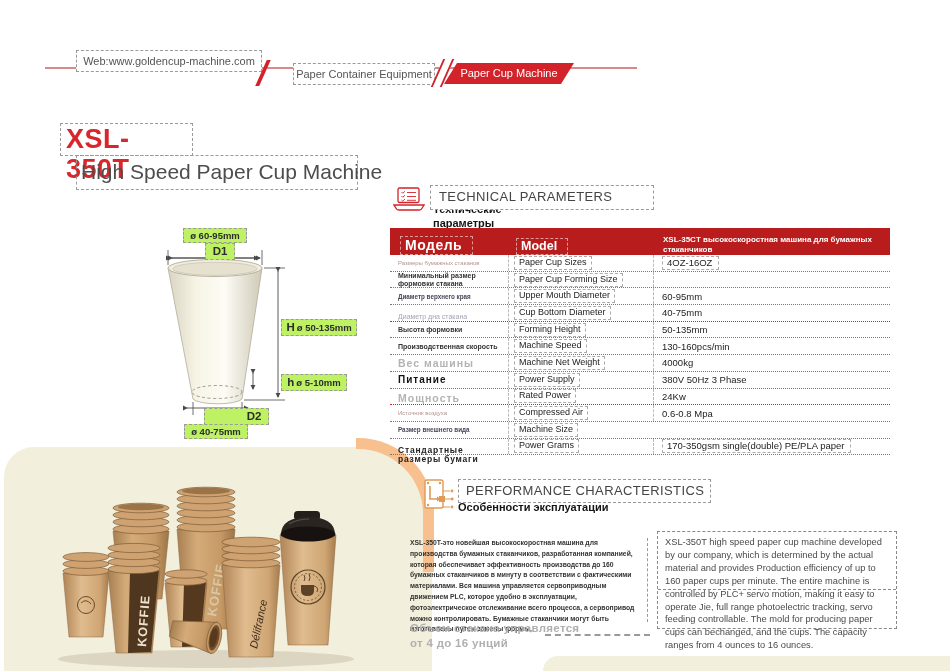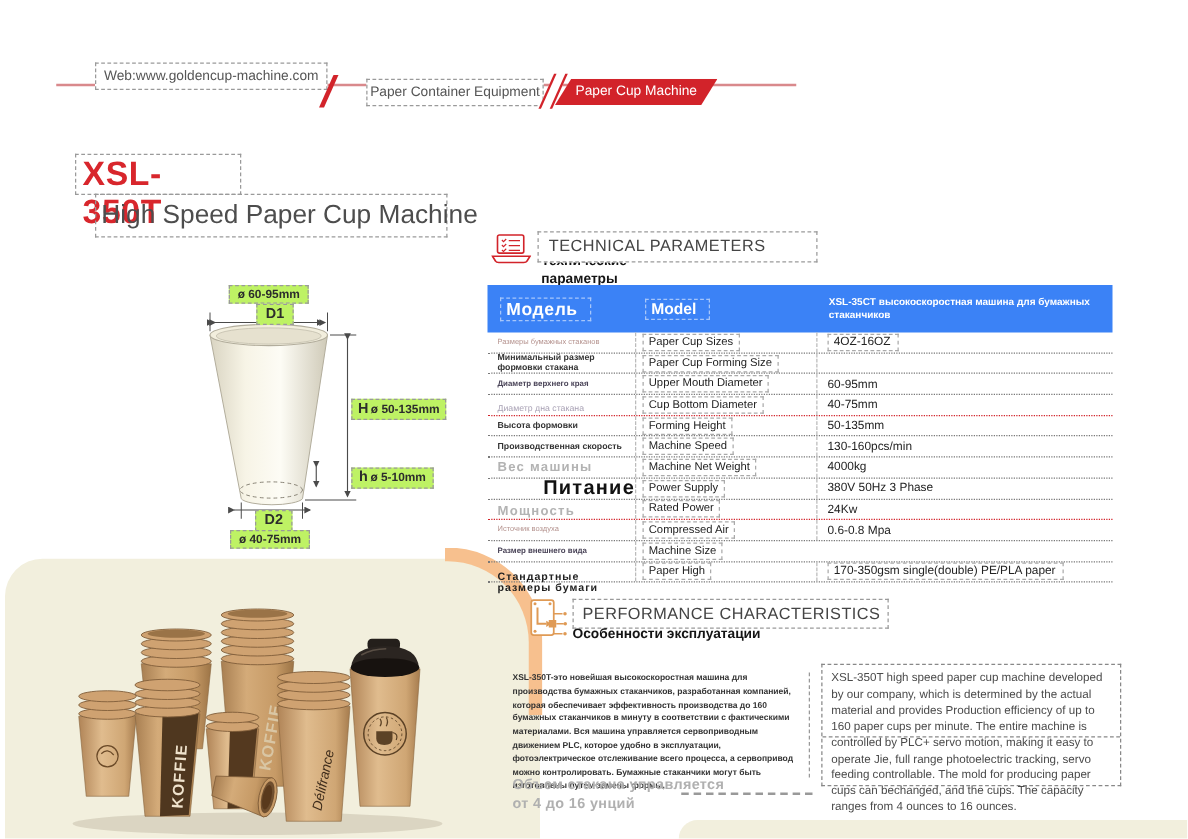--- a/index.html
+++ b/index.html
@@ -26,56 +26,56 @@
                line-height:31px;padding-left:4px;white-space:nowrap;}
   .title-ru{left:72px;top:187px;width:170px;font-weight:bold;font-size:11px;color:#141414;line-height:13.5px;}
   .title-ru span{display:block;}
 
   
   .dim-label{font-size:9.5px;font-weight:bold;color:#2c2c2c;text-align:center;background:#bef264;}
   .dim-top{left:183px;top:228px;width:62px;height:13px;line-height:13px;}
   .d1{left:205px;top:243px;width:28px;height:15px;line-height:15px;font-size:11.5px;}
   .dimH{left:281px;top:319px;width:74px;height:15px;line-height:15px;}
   .dimh{left:281px;top:374px;width:64px;height:15px;line-height:15px;}
-  .d2{left:204px;top:408px;width:28px;height:15px;line-height:15px;font-size:11.5px;}
+  .d2{left:204px;top:408px;width:28px;height:15px;line-height:15px;font-size:11.5px;padding-left:35px;}
   .dim-bottom{left:184px;top:424px;width:62px;height:13px;line-height:13px;}
   .big-letter{font-size:11.5px;font-weight:bold;margin-right:2px;}
 
   
   .sec-title{font-size:13px;color:#444;letter-spacing:.4px;background:#fff;}
   .tech-title{left:430px;top:185px;width:214px;height:23px;line-height:22px;padding-left:8px;}
   .perf-title{left:458px;top:479px;width:244px;height:22px;line-height:21px;padding-left:7px;}
   .sec-ru{font-weight:bold;font-size:11px;color:#141414;line-height:13.5px;}
   .tech-ru{left:433px;top:203px;width:120px;}
   .perf-ru{left:458px;top:501px;width:220px;}
   .tech-ru span,.perf-ru span{display:block;}
 
   
   .ptable{left:390px;top:228px;width:500px;}
-  .thead{display:flex;background:#3b82f6;color:#fff;height:38px;align-items:center;}
+  .thead{display:flex;background:#b91c1c;color:#fff;height:27px;align-items:flex-end;}
   .th-ru{width:118px;padding-left:10px;box-sizing:border-box;}
   .th-en{width:145px;padding-left:8px;box-sizing:border-box;}
   .th-val{flex:1;font-size:8px;line-height:10px;font-weight:bold;padding:0 6px 0 10px;box-sizing:border-box;}
   .th-chip{display:inline-block;border:1px dashed rgba(255,255,255,.55);padding:0 10px 1px 4px;}
   .th-ru .th-chip{font-size:14px;font-weight:bold;letter-spacing:.5px;}
   .th-en .th-chip{font-size:12.5px;font-weight:600;}
   .trow{display:flex;height:15.7px;border-bottom:1px dotted #787878;align-items:center;overflow:visible;}
   .trow.sep-red{border-bottom:1px dotted #d2232a;align-items:flex-end;}
   .td-ru{width:118px;padding-left:8px;box-sizing:border-box;overflow:visible;}
   .td-en{width:145px;border-left:1px dashed #bbb;padding-left:5px;box-sizing:border-box;display:flex;align-items:center;height:100%;}
   .td-val{flex:1;border-left:1px dashed #bbb;padding-left:8px;box-sizing:border-box;display:flex;align-items:center;height:100%;font-size:9.5px;color:#222;}
   .trow:first-child .td-val{font-size:10.5px;}
   .en-chip{border:1px dashed #aaa;padding:0 4px 1px 4px;font-size:9px;color:#222;white-space:nowrap;line-height:11px;}
   .val-chip{border:1px dashed #aaa;padding:0 6px 1px 4px;white-space:nowrap;line-height:11px;}
   .ru-tiny-pink{font-size:6px;color:#b5938f;line-height:6.5px;display:block;}
   .ru-bold-sm{font-size:7px;font-weight:bold;color:#333;line-height:7.5px;display:block;}
   .ru-tiny-bold{font-size:6.3px;font-weight:bold;color:#4a4458;line-height:7px;display:block;}
   .ru-gray-sm{font-size:7px;color:#a9a2b5;line-height:7.5px;display:block;}
   .ru-gray-lg{font-size:10.5px;color:#b3b3b3;font-weight:bold;letter-spacing:1px;display:block;white-space:nowrap;}
-  .ru-bold-lg{font-size:16px;color:#111;font-weight:bold;letter-spacing:1px;display:block;text-align:right;}
+  .ru-bold-lg{font-size:10px;color:#111;font-weight:bold;letter-spacing:1px;display:block;}
   .ru-bold-md{font-size:8.5px;color:#222;font-weight:bold;letter-spacing:.8px;line-height:9.5px;display:block;position:relative;top:9px;width:90px;}
 
   
   .ru-para{left:410px;top:538px;width:238px;height:84px;border-right:1px dashed #999;
            font-size:6.8px;font-weight:bold;color:#333;line-height:10.8px;padding-right:10px;box-sizing:border-box;}
   .volume-note{left:410px;top:621px;width:175px;color:#b0b0b0;font-weight:bold;font-size:11.5px;line-height:15px;letter-spacing:.3px;}
   .volume-note span{display:block;}
   .note-dashes{left:545px;top:634px;width:105px;height:1px;border-top:2px dashed #999;}
   .en-para{left:657px;top:531px;width:240px;height:98px;border:1px dashed #888;
            font-size:9.3px;color:#4a4a4a;line-height:12.9px;padding:4px 7px;box-sizing:border-box;}
@@ -378,21 +378,21 @@
         </div>
       <div class="td-en">
           <span class="en-chip">Machine Size</span>
         </div>
     </div>
     <div class="trow">
       <div class="td-ru">
           <span class="ru-bold-md">Стандартные размеры бумаги</span>
         </div>
       <div class="td-en">
-          <span class="en-chip">Paper High</span>
+          <span class="en-chip">Power Grams</span>
         </div>
       <div class="td-val">
           <span class="val-chip">170-350gsm single(double) PE/PLA paper</span>
         </div>
     </div>
   </div>
 
   <svg class="abs" style="left:418px;top:478px;" width="36" height="40" viewBox="0 0 36 40">
     <rect x="7" y="2" width="18" height="28" rx="2" fill="#fff" stroke="#df9a55" stroke-width="1.4"></rect>
     <circle cx="10" cy="5" r="1.2" fill="#df9a55"></circle>

